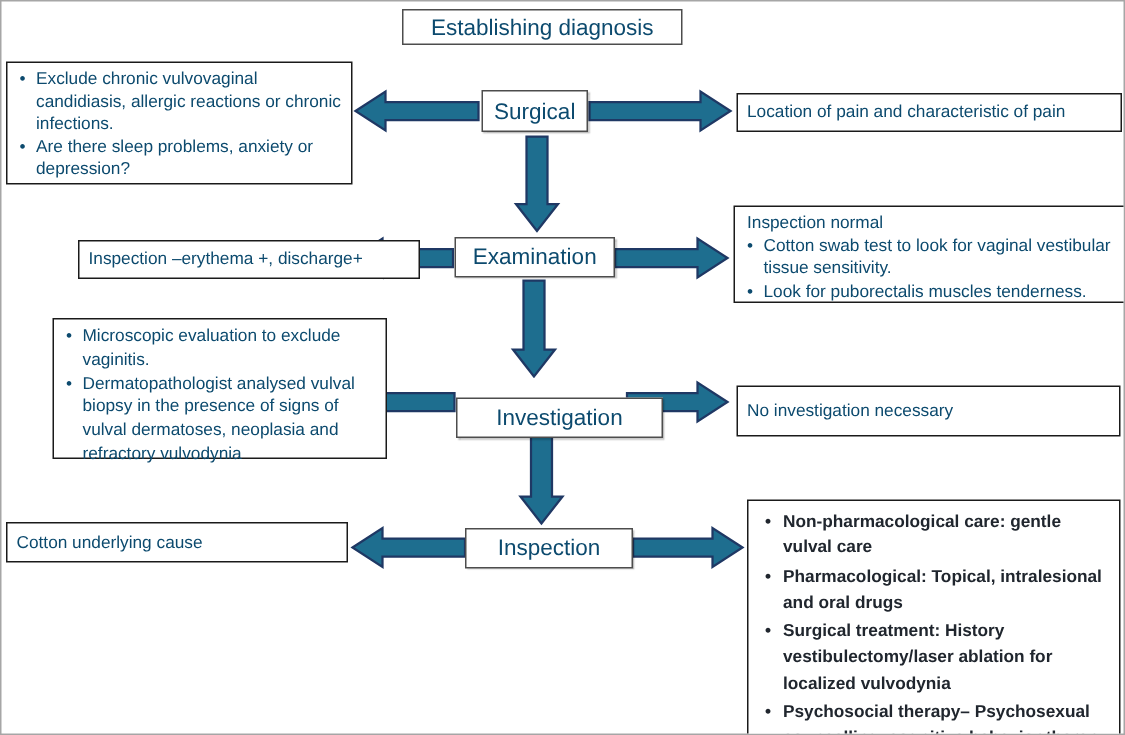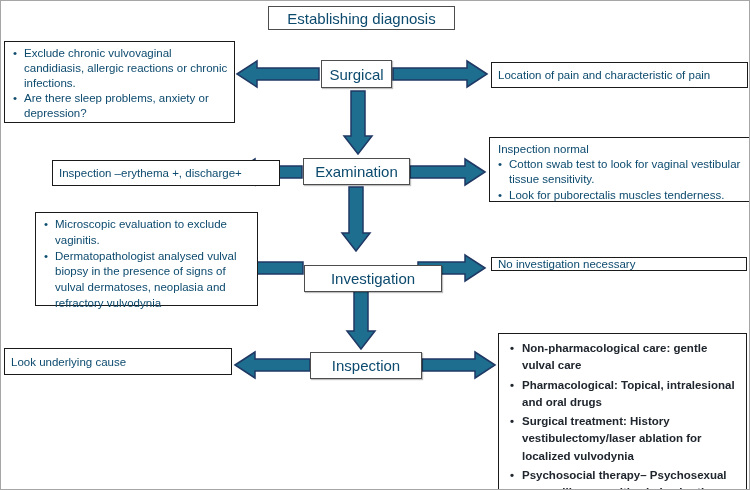--- a/index.html
+++ b/index.html
@@ -57,31 +57,31 @@
         <li>Are there sleep problems, anxiety or depression?</li>
       </ul>
   </div>
   <div class="box linebox" style="left:3px;top:159px;width:228px;height:26px;margin-left:48px;">Inspection –erythema +, discharge+</div>
   <div class="box listbox" style="left:3px;top:211px;width:223px;height:94px;line-height:1.37;margin-left:31px;">
     <ul class="blt">
         <li>Microscopic evaluation to exclude vaginitis.</li>
         <li>Dermatopathologist analysed vulval biopsy in the presence of signs of vulval dermatoses, neoplasia and refractory vulvodynia</li>
       </ul>
   </div>
-  <div class="box linebox" style="left:3px;top:347px;width:228px;height:27px;">Look underlying cause</div>
+  <div class="box linebox" style="left:3px;top:347px;width:228px;height:27px;">Cotton underlying cause</div>
 
   <div class="box linebox" style="left:490px;top:61px;width:257px;height:26px;">Location of pain and characteristic of pain</div>
   <div class="box listbox" style="left:488px;top:136px;width:266px;height:65px;line-height:1.32;">
     <div class="hdr">Inspection normal</div>
     <ul class="blt">
         <li>Cotton swab test to look for vaginal vestibular tissue sensitivity.</li>
         <li>Look for puborectalis muscles tenderness.</li>
       </ul>
   </div>
-  <div class="box linebox" style="left:490px;top:256px;width:256px;height:14px;">No investigation necessary</div>
+  <div class="box linebox" style="left:490px;top:256px;width:256px;height:34px;">No investigation necessary</div>
   <div class="box listbox" id="mgmt-right" style="left:497px;top:306px;width:249px;height:180px;margin-top:26px;">
     <ul class="blt">
         <li>Non-pharmacological care: gentle vulval care</li>
         <li>Pharmacological: Topical, intralesional and oral drugs</li>
         <li>Surgical treatment: History vestibulectomy/laser ablation for localized vulvodynia</li>
         <li>Psychosocial therapy– Psychosexual counselling, cognitive behavior therapy</li>
         <li>Pelvic floor physical therapy</li>
       </ul>
   </div>
 

